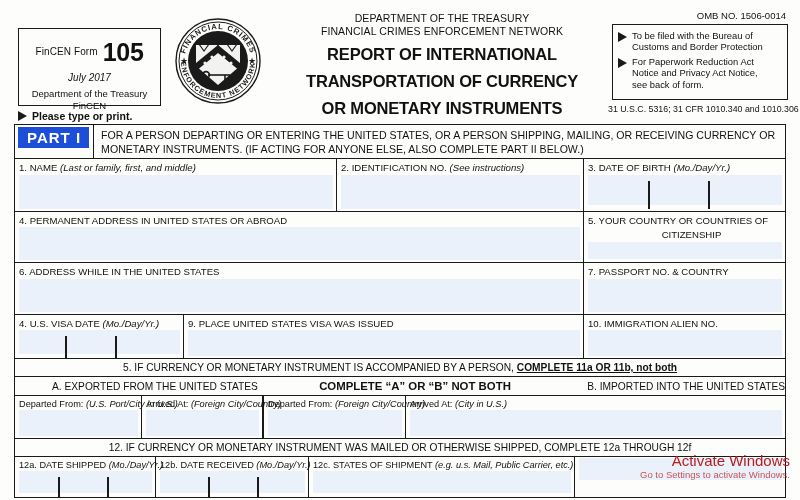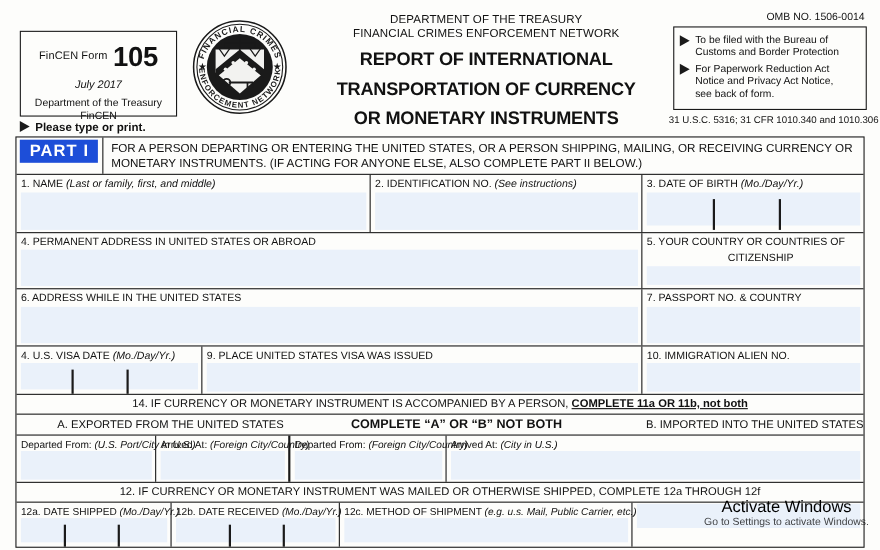--- a/index.html
+++ b/index.html
@@ -231,22 +231,22 @@
   }
   .sub-lbl i { font-style: italic; }
 
   .thick-div { border-right: 2.6px solid #1a1a1a; }
 
   
   .watermark {
     position: absolute;
     right: 10px;
     top: 452px;
-    text-align: center;
-    color: #000000;
+    text-align: right;
+    color: #b91c1c;
     pointer-events: none;
     user-select: none;
     z-index: 5;
   }
   .wm-title { font-size: 15px; line-height: 17px; }
   .wm-sub { font-size: 9.5px; line-height: 12px; opacity: .75; }
 </style>
 </head>
 <body>
 
@@ -393,21 +393,21 @@
       </div>
       <div class="cell" style="flex:1;">
         <div class="lbl">10. IMMIGRATION ALIEN NO.</div>
         <div class="fill" style="height:26px;"></div>
       </div>
     </div>
 
     <div class="row">
       <div class="cell" style="flex:1;">
         <div class="band">
-          <span>14. IF CURRENCY OR MONETARY INSTRUMENT IS ACCOMPANIED BY A PERSON,</span>
+          <span>5. IF CURRENCY OR MONETARY INSTRUMENT IS ACCOMPANIED BY A PERSON,</span>
           <span class="b u">COMPLETE 11a OR 11b, not both</span>
         </div>
       </div>
     </div>
 
     <div class="row">
       <div class="cell" style="flex:1;">
         <div class="band-ab">
           <div class="seg-a">A. EXPORTED FROM THE UNITED STATES</div>
           <div class="seg-mid">COMPLETE “A” OR “B” NOT BOTH</div>
@@ -452,21 +452,21 @@
       </div>
       <div class="cell" style="width:153px;">
         <div class="sub-lbl"><span>12b. DATE  RECEIVED</span> <i>(Mo./Day/Yr.)</i></div>
         <div class="date-seg" style="height:26px;">
           <div class="fill" style="height:22px;"></div>
           <div class="tick" style="left:52px;height:20px;"></div>
           <div class="tick" style="left:101px;height:20px;"></div>
         </div>
       </div>
       <div class="cell" style="width:266px;">
-        <div class="sub-lbl"><span>12c. METHOD OF SHIPMENT</span> <i>(e.g. u.s. Mail, Public Carrier, etc.)</i></div>
+        <div class="sub-lbl"><span>12c. STATES OF SHIPMENT</span> <i>(e.g. u.s. Mail, Public Carrier, etc.)</i></div>
         <div class="fill" style="height:22px;"></div>
       </div>
       <div class="cell" style="flex:1;">
         <div class="fill" style="height:22px;"></div>
       </div>
     </div>
 
   </div>
 
   <div class="watermark">

